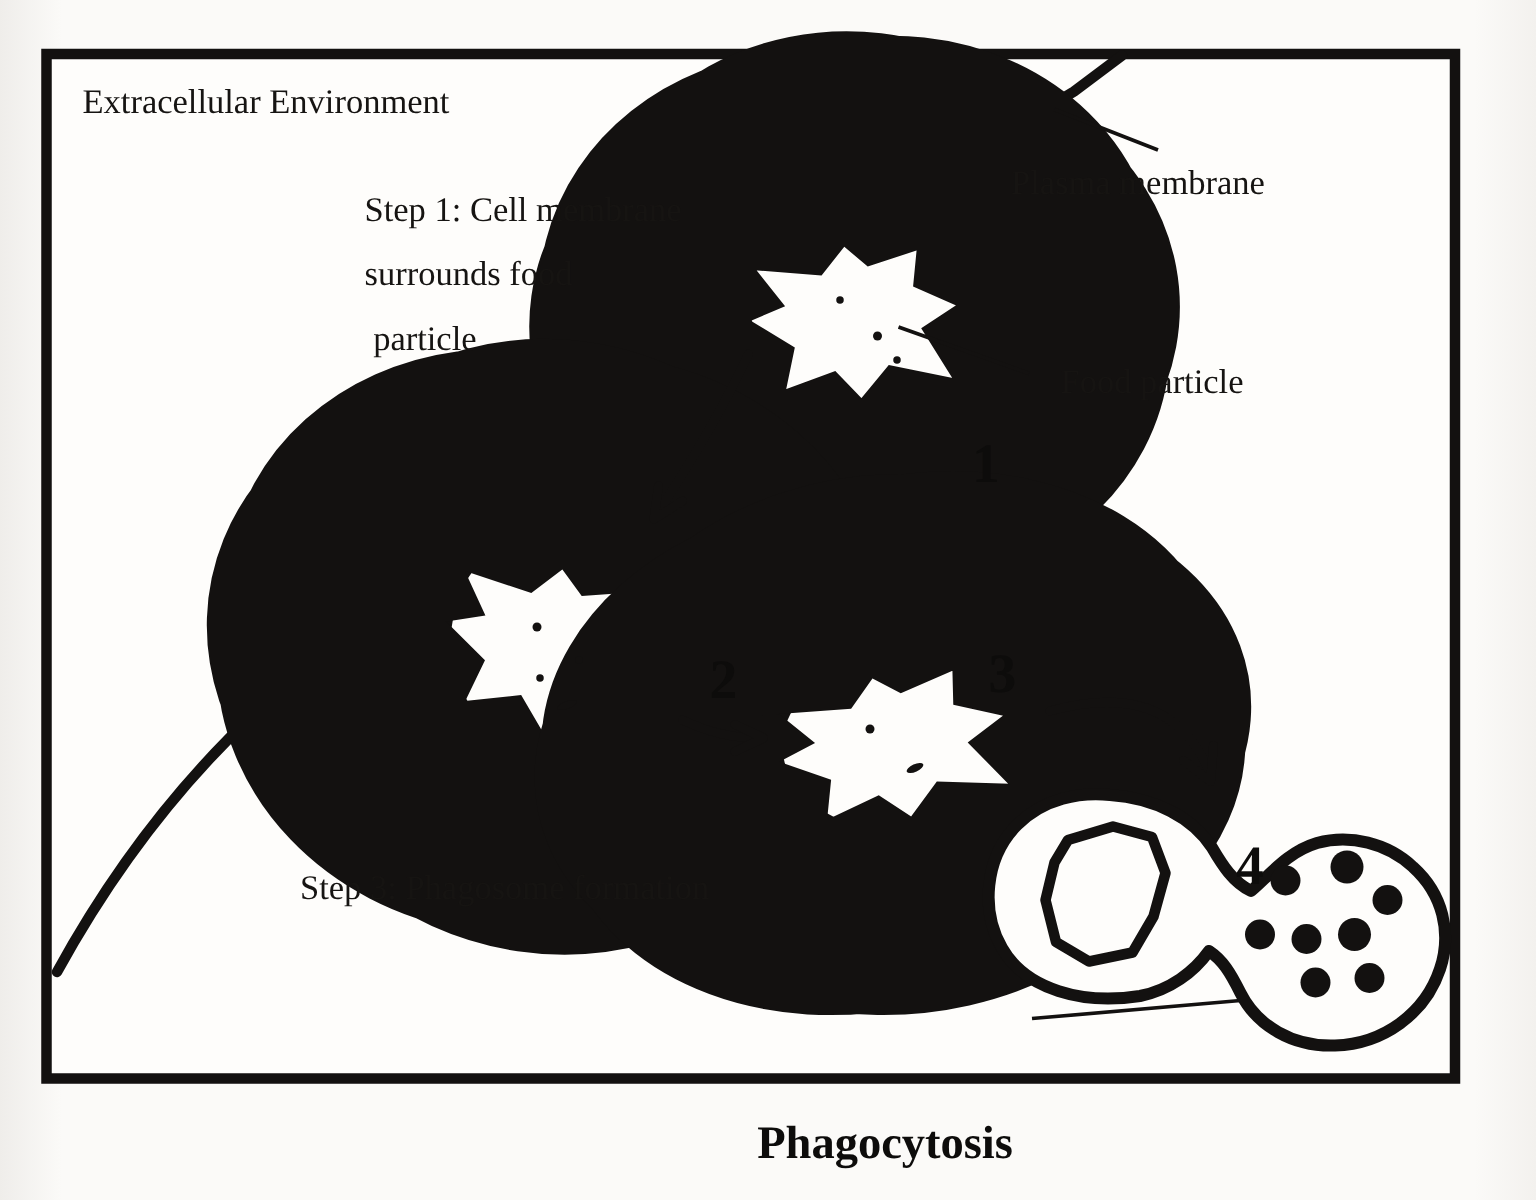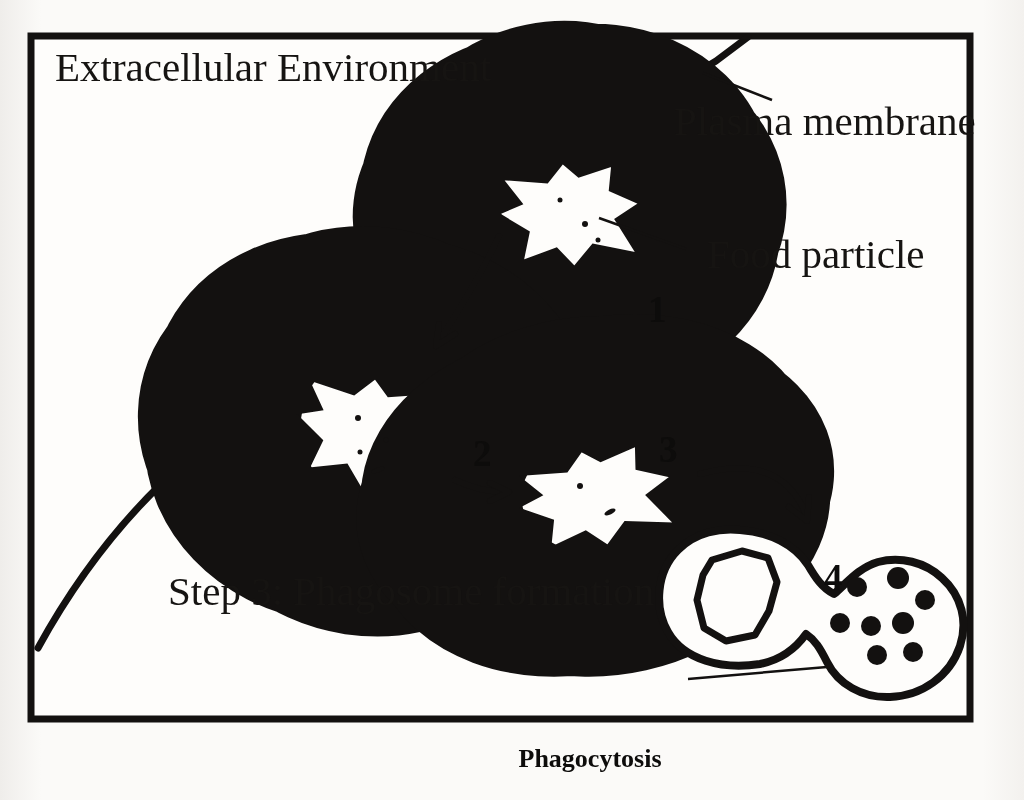--- a/index.html
+++ b/index.html
@@ -18,41 +18,41 @@
   svg.art {
     position: absolute;
     left: 0; top: 0;
     width: 1024px; height: 800px;
     z-index: 1;
   }
   .lbl {
     position: absolute;
     z-index: 2;
     color: #161412;
-    font-size: 41px;
+    font-size: 23px;
     line-height: 43px;
     white-space: pre;
     letter-spacing: 0px;
   }
   .num {
     position: absolute;
     z-index: 3;
     color: #0d0c0b;
     font-size: 37px;
     font-weight: 700;
     line-height: 36px;
   }
   .diagram-title {
     position: absolute;
     z-index: 2;
     left: 330px;
     top: 744px;
     width: 520px;
     text-align: center;
-    font-size: 26px;
+    font-size: 31px;
     font-weight: 700;
     color: #0d0c0b;
   }
 </style>
 </head>
 <body>
 
 <div id="stage">
 
   <svg class="art" viewBox="0 0 1024 800">
@@ -131,28 +131,31 @@
       <polyline points="809,497 807,521 789,507"></polyline>
     </g>
 
     <line x1="703" y1="73" x2="772" y2="100" stroke="#131110" stroke-width="2.5"></line>
     <line x1="599" y1="218" x2="686" y2="249" stroke="#131110" stroke-width="2.5"></line>
     <line x1="688" y1="679" x2="827" y2="667" stroke="#131110" stroke-width="2.5"></line>
   </svg>
 
   <div class="lbl" style="left:55px; top:46px;">Extracellular Environment</div>
 
+  <div class="lbl" style="left:243px; top:118px;">Step 1: Cell membrane
+surrounds food
+ particle</div>
 
   <div class="lbl" style="left:674px; top:100px;">Plasma membrane</div>
 
   <div class="lbl" style="left:707px; top:233px;">Food particle</div>
 
 
 
-  <div class="lbl" style="left:168px; top:570px;">Step 3: Phagosome formation</div>
+  <div class="lbl" style="left:200px; top:570px;">Step 3: Phagosome formation</div>
 
 
   <div class="num" style="left:648px; top:292px;">1</div>
   <div class="num" style="left:473px; top:436px;">2</div>
   <div class="num" style="left:659px; top:432px;">3</div>
   <div class="num" style="left:824px; top:560px;">4</div>
 
   <div class="diagram-title">Phagocytosis</div>
 
 </div>

